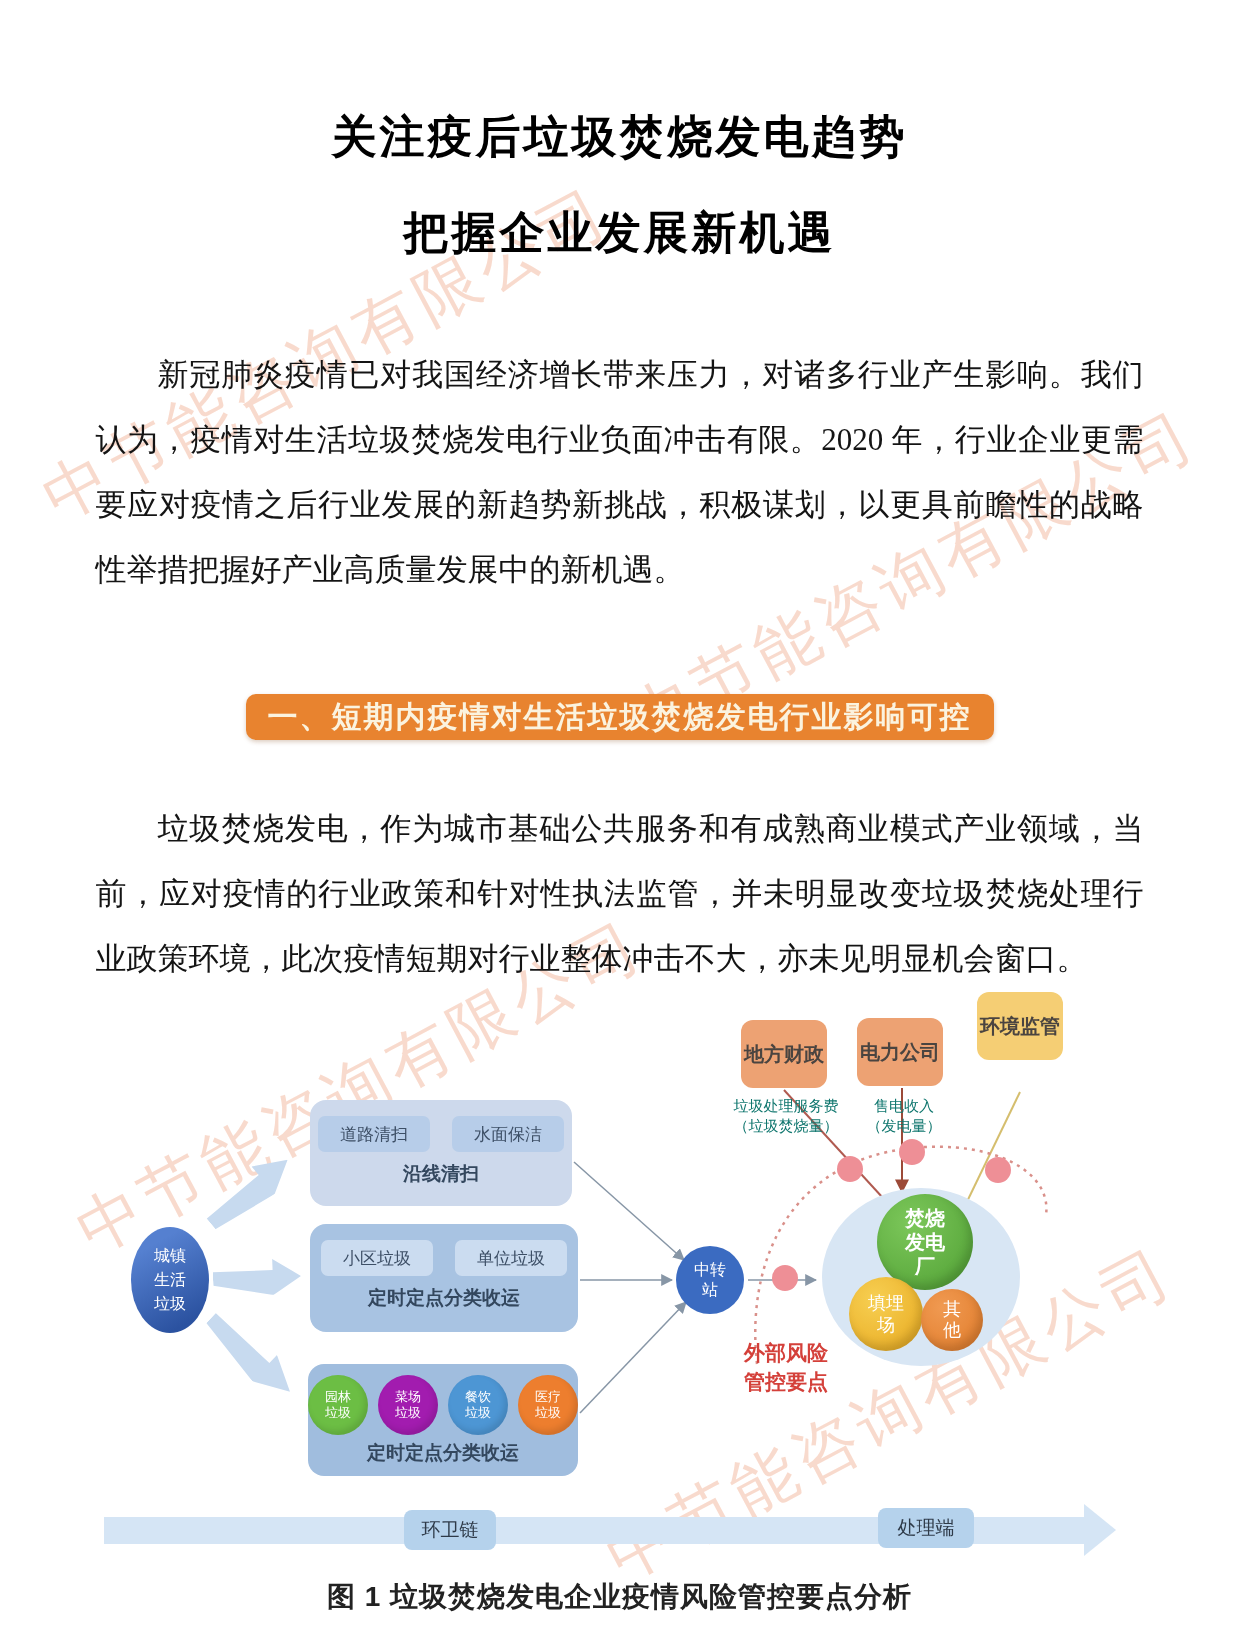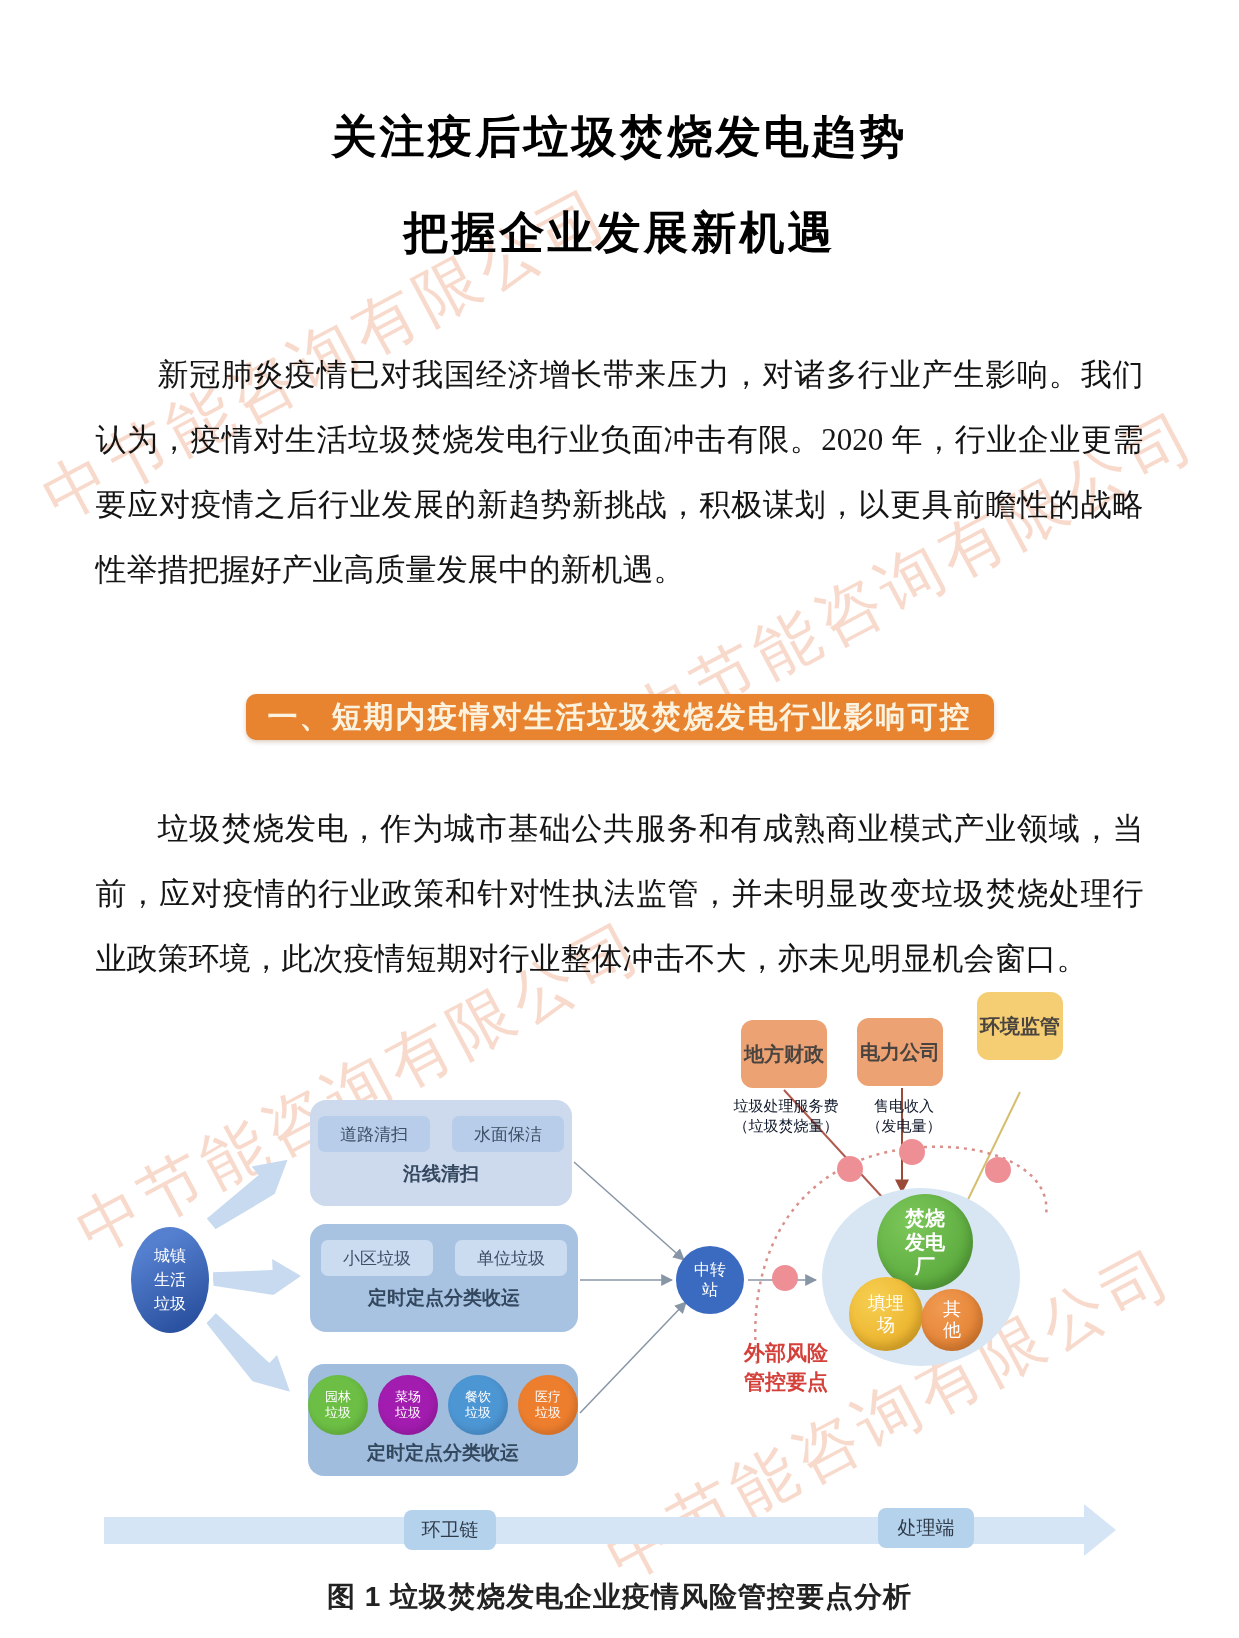--- a/index.html
+++ b/index.html
@@ -50,21 +50,21 @@
   .pre{white-space:pre-line;}
   
   .tbox{
     width:86px;height:68px;border-radius:12px;
     display:flex;align-items:center;justify-content:center;
     font-size:20px;font-weight:600;color:#4A4440;
   }
   .tbox1{left:741px;top:1020px;background:#EDA273;}
   .tbox2{left:857px;top:1018px;background:#EDA273;}
   .tbox3{left:977px;top:992px;background:#F5CE74;}
-  .sublabel{font-size:15px;line-height:20px;color:#0f172a;text-align:center;}
+  .sublabel{font-size:15px;line-height:20px;color:#0f766e;text-align:center;}
   .sub1{left:728px;top:1096px;width:116px;}
   .sub2{left:858px;top:1096px;width:92px;}
   
   .cbox{border-radius:16px;display:flex;flex-direction:column;align-items:center;}
   .cbox1{left:310px;top:1100px;width:262px;height:106px;background:#CDD9EC;}
   .cbox2{left:310px;top:1224px;width:268px;height:108px;background:#A8C3E2;}
   .cbox3{left:308px;top:1364px;width:270px;height:112px;background:#A0BDDE;}
   .chiprow{display:flex;gap:22px;margin-top:16px;}
   .chip{
     min-width:96px;height:36px;border-radius:7px;padding:0 8px;

